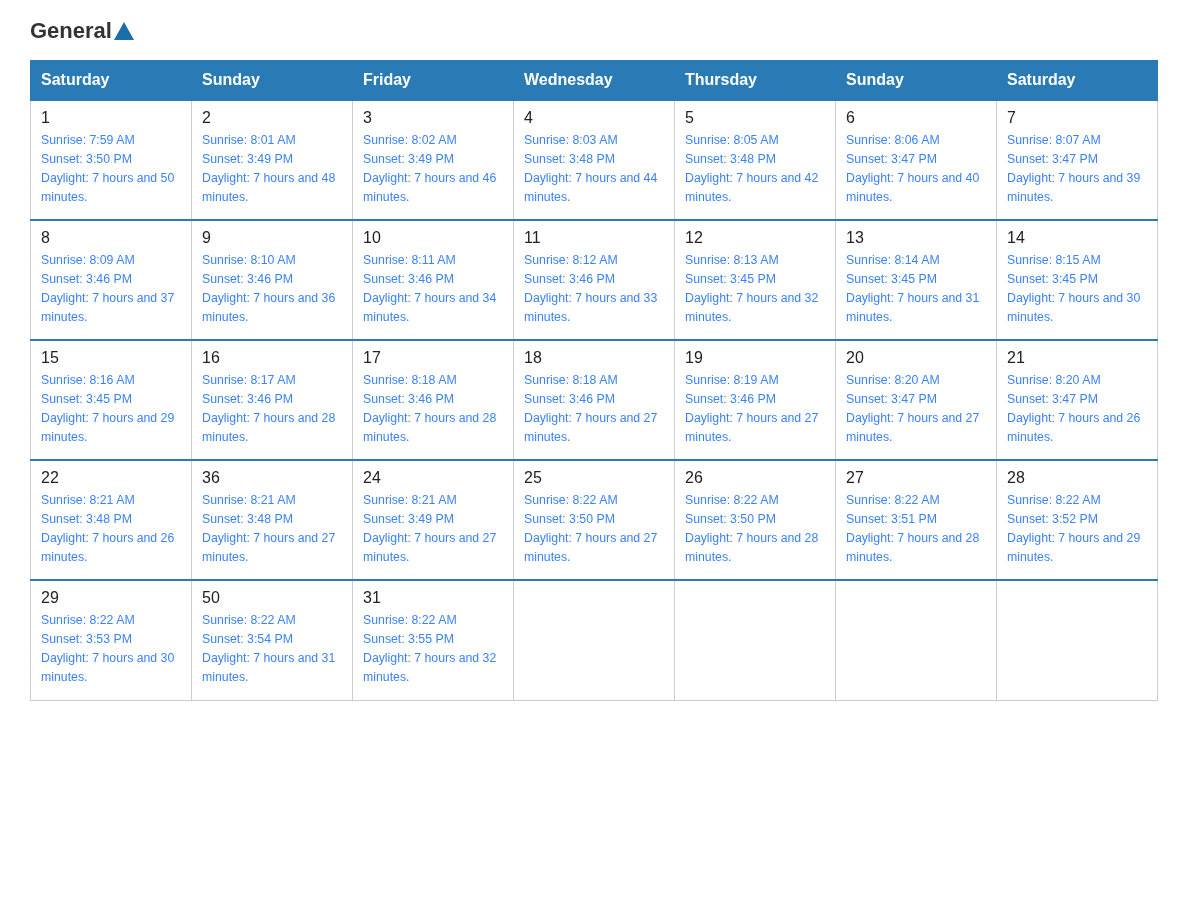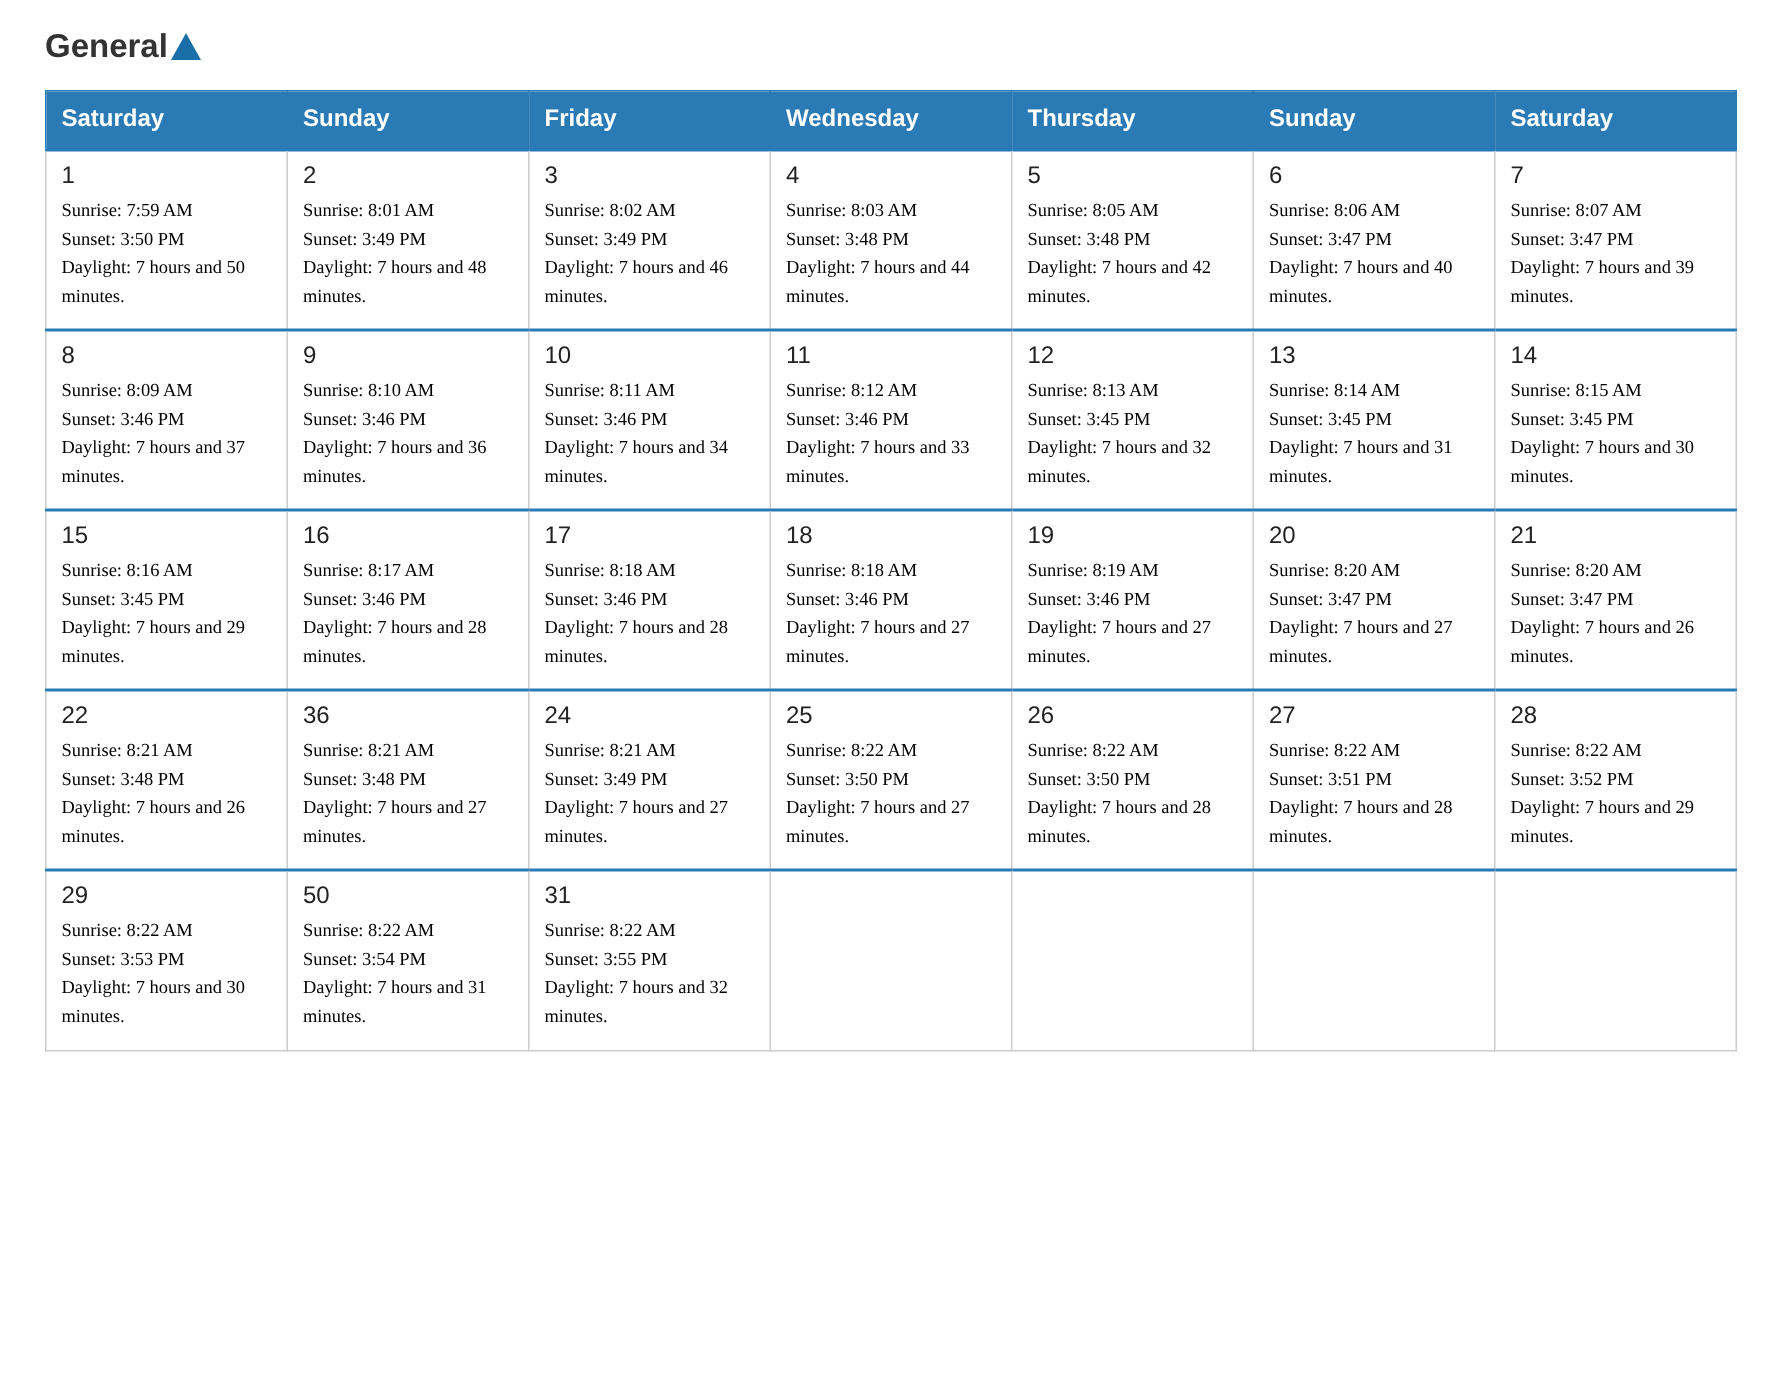--- a/index.html
+++ b/index.html
@@ -91,22 +91,21 @@
     .day-number {
       font-size: 16px;
       font-weight: normal;
       color: #222;
       display: block;
       margin-bottom: 4px;
     }
     .day-info {
       font-size: 12.3px;
       line-height: 1.55;
-      color: #000000;
-      font-family: Liberation Serif, serif;
+      color: #3b82f6;
     }
   </style>
 </head>
 <body>
 
 <div class="header-area">
   <div class="logo-area">
     <div class="logo-text">
       <span class="logo-general">General</span>
       <span class="logo-triangle"></span>

